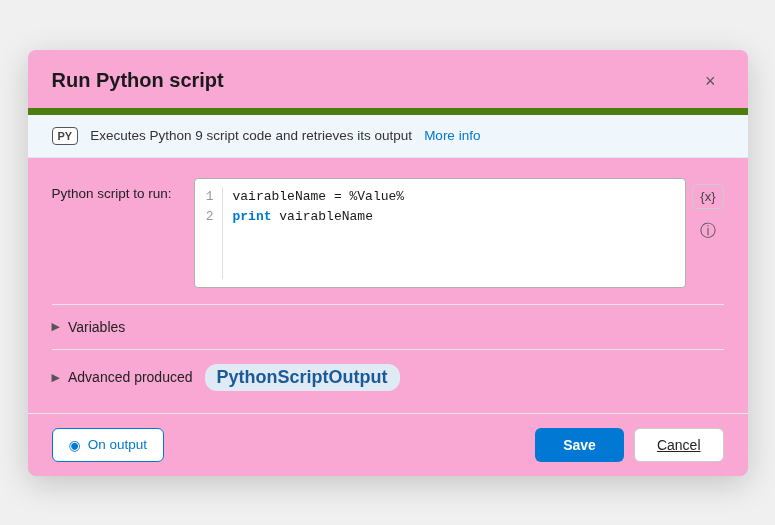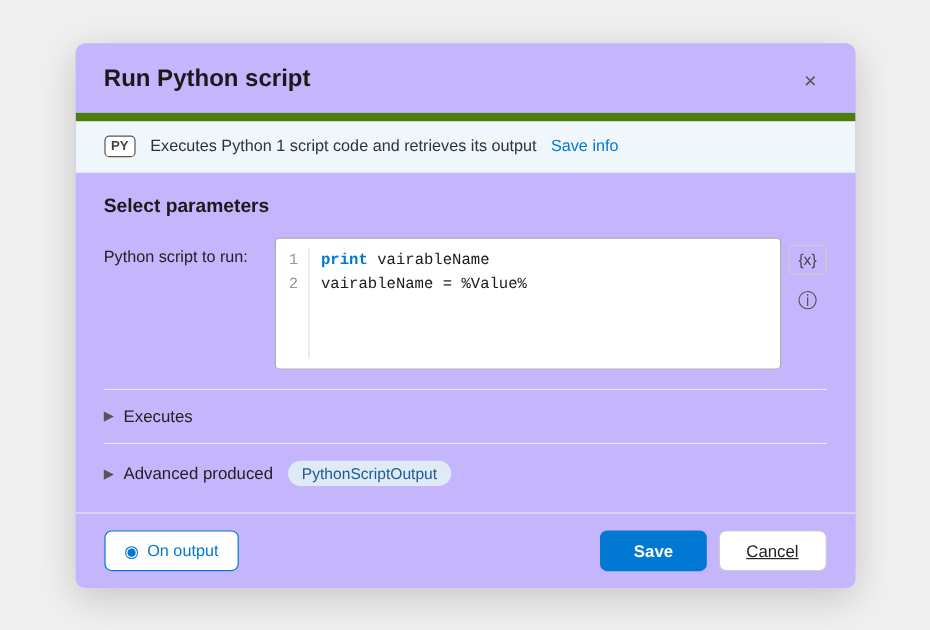--- a/index.html
+++ b/index.html
@@ -8,24 +8,24 @@
       display: flex;
       justify-content: center;
       align-items: center;
       height: 525px;
       width: 775px;
       font-family: 'Segoe UI', Arial, sans-serif;
       font-size: 14px;
       color: #1a1a1a;
     }
     .dialog {
-      background: #c4b5fd;
+      background: #f9a8d4;
       border-radius: 8px;
       box-shadow: 0 8px 32px rgba(0,0,0,0.18);
-      width: 650px;
+      width: 720px;
       padding: 0;
       overflow: hidden;
     }
     .dialog-header {
       display: flex;
       justify-content: space-between;
       align-items: center;
       padding: 18px 24px 14px 24px;
       border-bottom: none;
     }
@@ -189,22 +189,22 @@
       font-size: 14px;
       font-weight: 500;
       color: #222;
       user-select: none;
     }
     .var-badge {
       background: #e0eaf5;
       color: #1a5a99;
       border-radius: 12px;
       padding: 3px 12px;
-      font-size: 13px;
-      font-weight: 400;
+      font-size: 18px;
+      font-weight: 700;
     }
     .dialog-footer {
       border-top: 1px solid #e8e8e8;
       padding: 14px 24px;
       display: flex;
       align-items: center;
       justify-content: space-between;
       margin-top: 8px;
     }
     .btn-on-error {
@@ -250,51 +250,50 @@
 
 <div class="dialog">
 
   <div class="dialog-header">
     <span class="dialog-title">Run Python script</span>
     <button class="close-btn">×</button>
   </div>
 
   <div class="info-banner">
     <span class="py-badge">PY</span>
-    <span>Executes Python 1 script code and retrieves its output</span>
-    <a class="info-link" href="#">Save info</a>
+    <span>Executes Python 9 script code and retrieves its output</span>
+    <a class="info-link" href="#">More info</a>
   </div>
 
   <div class="dialog-body">
-    <div class="section-title">Select parameters</div>
 
     <div class="param-row">
       <div class="param-label">Python script to run:</div>
       <div class="code-editor-wrap">
         <div class="code-editor">
           <div class="line-numbers">
             <span>1</span>
             <span>2</span>
           </div>
           <div class="code-lines">
+            <div class="code-line">vairableName = %Value%</div>
             <div class="code-line"><span class="kw-print">print</span> vairableName</div>
-            <div class="code-line">vairableName = %Value%</div>
           </div>
         </div>
         <div class="editor-actions">
           <button class="action-btn">{x}</button>
           <button class="info-icon-btn">ⓘ</button>
         </div>
       </div>
     </div>
 
     <div class="collapsible-section">
       <div class="collapsible-header">
         <span class="chevron">▶</span>
-        <span>Executes</span>
+        <span>Variables</span>
       </div>
     </div>
 
     <div class="variables-section">
       <div class="variables-header">
         <span class="chevron">▶</span>
         <span>Advanced produced</span>
       </div>
       <span class="var-badge">PythonScriptOutput</span>
     </div>

